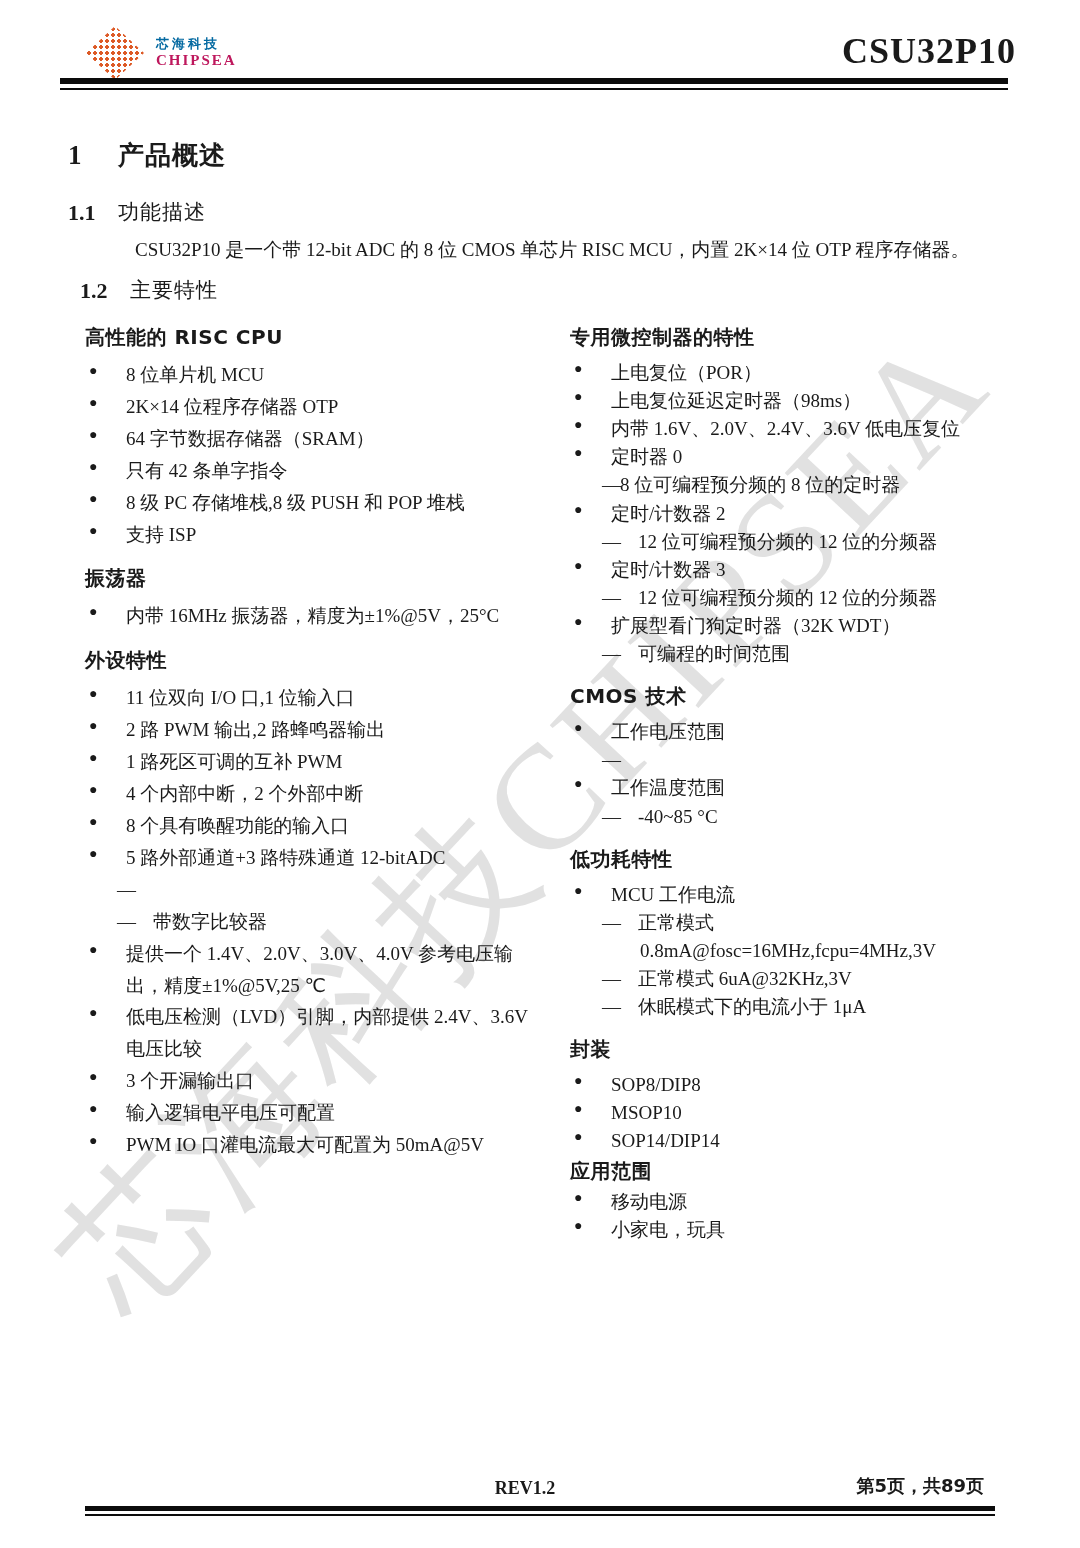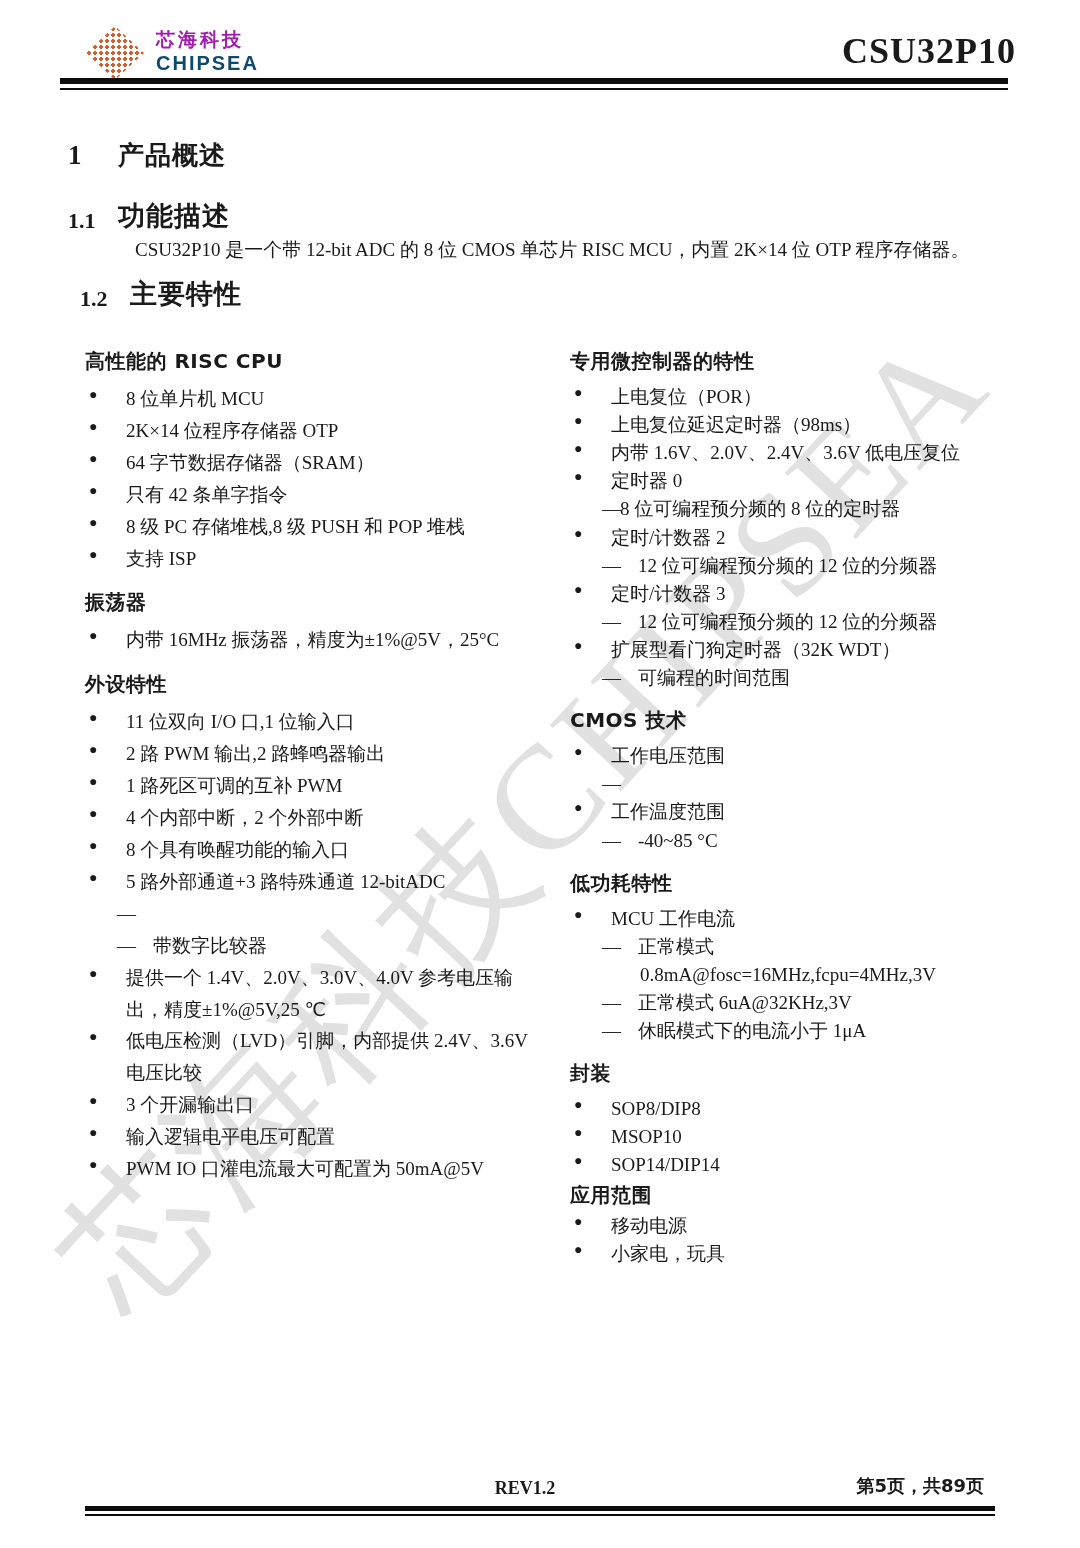--- a/index.html
+++ b/index.html
@@ -4,49 +4,49 @@
 <style>
   html,body{margin:0;padding:0;background:#e8e8e8;}
   .page{position:relative;width:1080px;height:1548px;background:#ffffff;margin:0 auto;
         overflow:hidden;font-family:"Liberation Serif","DejaVu Sans",serif;color:#1a1a1a;}
   
   .brand{position:absolute;left:86px;top:26px;display:flex;align-items:center;}
   .diamond{width:58px;height:54px;margin-right:12px;
            background:radial-gradient(circle,#dd5a26 1.6px,rgba(0,0,0,0) 2.1px);
            background-size:6px 6px;
            clip-path:polygon(50% 0,100% 50%,50% 100%,0 50%);}
-  .brand-cn{font-family:Liberation Mono, monospace;font-size:19px;
-            font-weight:bold;color:#a21caf;letter-spacing:3px;line-height:1.1;}
-  .brand-en{font-family:Liberation Sans, sans-serif;font-size:20px;font-weight:bold;
-            color:#0c4a6e;letter-spacing:2px;line-height:1.2;}
+  .brand-cn{font-family:Liberation Serif, serif;font-size:13px;
+            font-weight:bold;color:#0369a1;letter-spacing:3px;line-height:1.1;}
+  .brand-en{font-family:Liberation Serif, serif;font-size:15px;font-weight:bold;
+            color:#be185d;letter-spacing:2px;line-height:1.2;}
   .doc-title{position:absolute;right:64px;top:30px;font-family:"Liberation Serif",serif;
              font-weight:bold;font-size:36px;letter-spacing:1px;}
   .rule{position:absolute;background:#0c0c0c;}
   .rule.h-thick{left:60px;width:948px;top:78px;height:6px;}
   .rule.h-thin {left:60px;width:948px;top:88px;height:2px;}
   .rule.f-thick{left:85px;width:910px;top:1506px;height:5px;}
   .rule.f-thin {left:85px;width:910px;top:1514px;height:2px;}
   
   .watermark{position:absolute;left:525px;top:822px;z-index:0;white-space:nowrap;
              transform:translate(-50%,-50%) rotate(-47deg);
              font-family:"Liberation Serif",serif;font-size:148px;letter-spacing:6px;
              color:#c9c9c9;opacity:.55;pointer-events:none;}
   
   .content{position:relative;z-index:1;}
   .h1{position:absolute;left:68px;top:138px;display:flex;align-items:baseline;}
   .h1 .num{font-family:"Liberation Serif",serif;font-weight:bold;font-size:27px;width:50px;}
   .h1 .ttl{font-family:"DejaVu Sans","Liberation Sans",sans-serif;font-weight:bold;font-size:26px;letter-spacing:1px;}
   .h2{position:absolute;display:flex;align-items:flex-end;}
   .h2 .num{font-family:"Liberation Serif",serif;font-weight:bold;font-size:22px;width:50px;}
-  .h2 .ttl{font-family:"DejaVu Sans","Liberation Sans",sans-serif;font-weight:bold;font-size:27px;letter-spacing:1px;}
+  .h2 .ttl{font-family:"DejaVu Sans","Liberation Sans",sans-serif;font-weight:normal;font-size:21px;letter-spacing:1px;}
   .h11{left:68px;top:198px;}
   .h12{left:80px;top:276px;}
   .para{position:absolute;left:135px;top:236px;width:880px;font-size:19px;line-height:1.5;}
   
-  .col{position:absolute;top:324px;margin-top:24px;}
+  .col{position:absolute;top:324px;}
   .col-left {left:85px;width:460px;}
   .col-right{left:570px;width:448px;}
   .fgroup{margin-top:15px;}
   .fgroup:first-child{margin-top:0;}
   .fgroup.tight{margin-top:2px;}
   .fgroup h3{margin:0 0 8px 0;font-family:"DejaVu Sans","Liberation Sans",sans-serif;
              font-size:20px;font-weight:bold;letter-spacing:.5px;}
   .fgroup.tight h3{margin-bottom:3px;}
   .fitem{display:flex;font-size:19px;line-height:1.68;}
   .col-right .fitem{line-height:1.48;}

